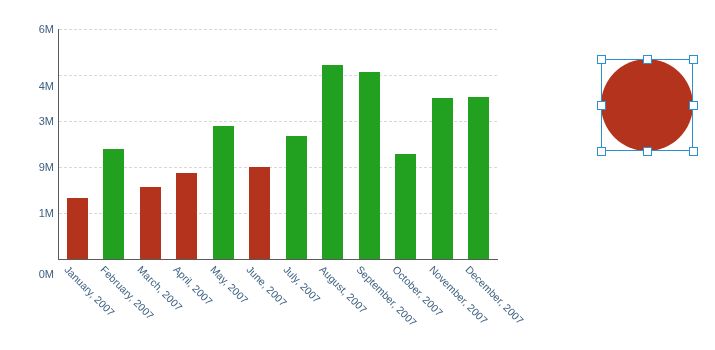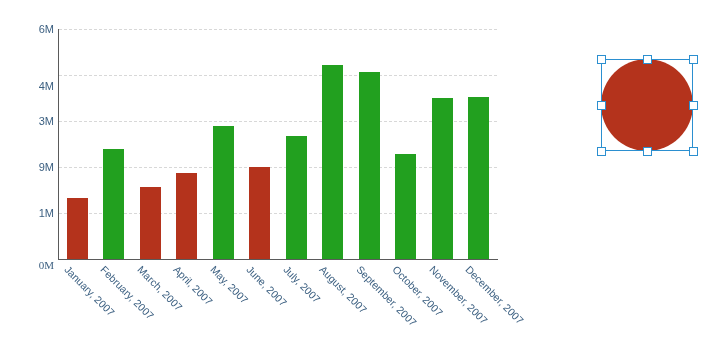--- a/index.html
+++ b/index.html
@@ -145,21 +145,21 @@
 <div id="stage">
 
   <div id="chart-widget">
 
     <div id="ytick-layer">
         <div class="ytick" style="top: 29px; color: rgb(59, 95, 128);">6M</div>
         <div class="ytick" style="top: 86px; color: rgb(59, 95, 128);">4M</div>
         <div class="ytick" style="top: 121px; color: rgb(59, 95, 128);">3M</div>
         <div class="ytick" style="top: 167px; color: rgb(59, 95, 128);">9M</div>
         <div class="ytick" style="top: 213px; color: rgb(59, 95, 128);">1M</div>
-        <div class="ytick" style="top: 265px; color: rgb(59, 95, 128); font-family: Liberation Serif, serif;">0M</div>
+        <div class="ytick" style="top: 274px; color: rgb(59, 95, 128);">0M</div>
       </div>
 
     <div class="plot-area" id="plot-area">
       <div id="gridline-layer">
           <div class="gridline" style="top: 0px; border-top-color: rgb(216, 216, 216);"></div>
           <div class="gridline" style="top: 46px; border-top-color: rgb(216, 216, 216);"></div>
           <div class="gridline" style="top: 92px; border-top-color: rgb(216, 216, 216);"></div>
           <div class="gridline" style="top: 138px; border-top-color: rgb(216, 216, 216);"></div>
           <div class="gridline" style="top: 184px; border-top-color: rgb(216, 216, 216);"></div>
         </div>

